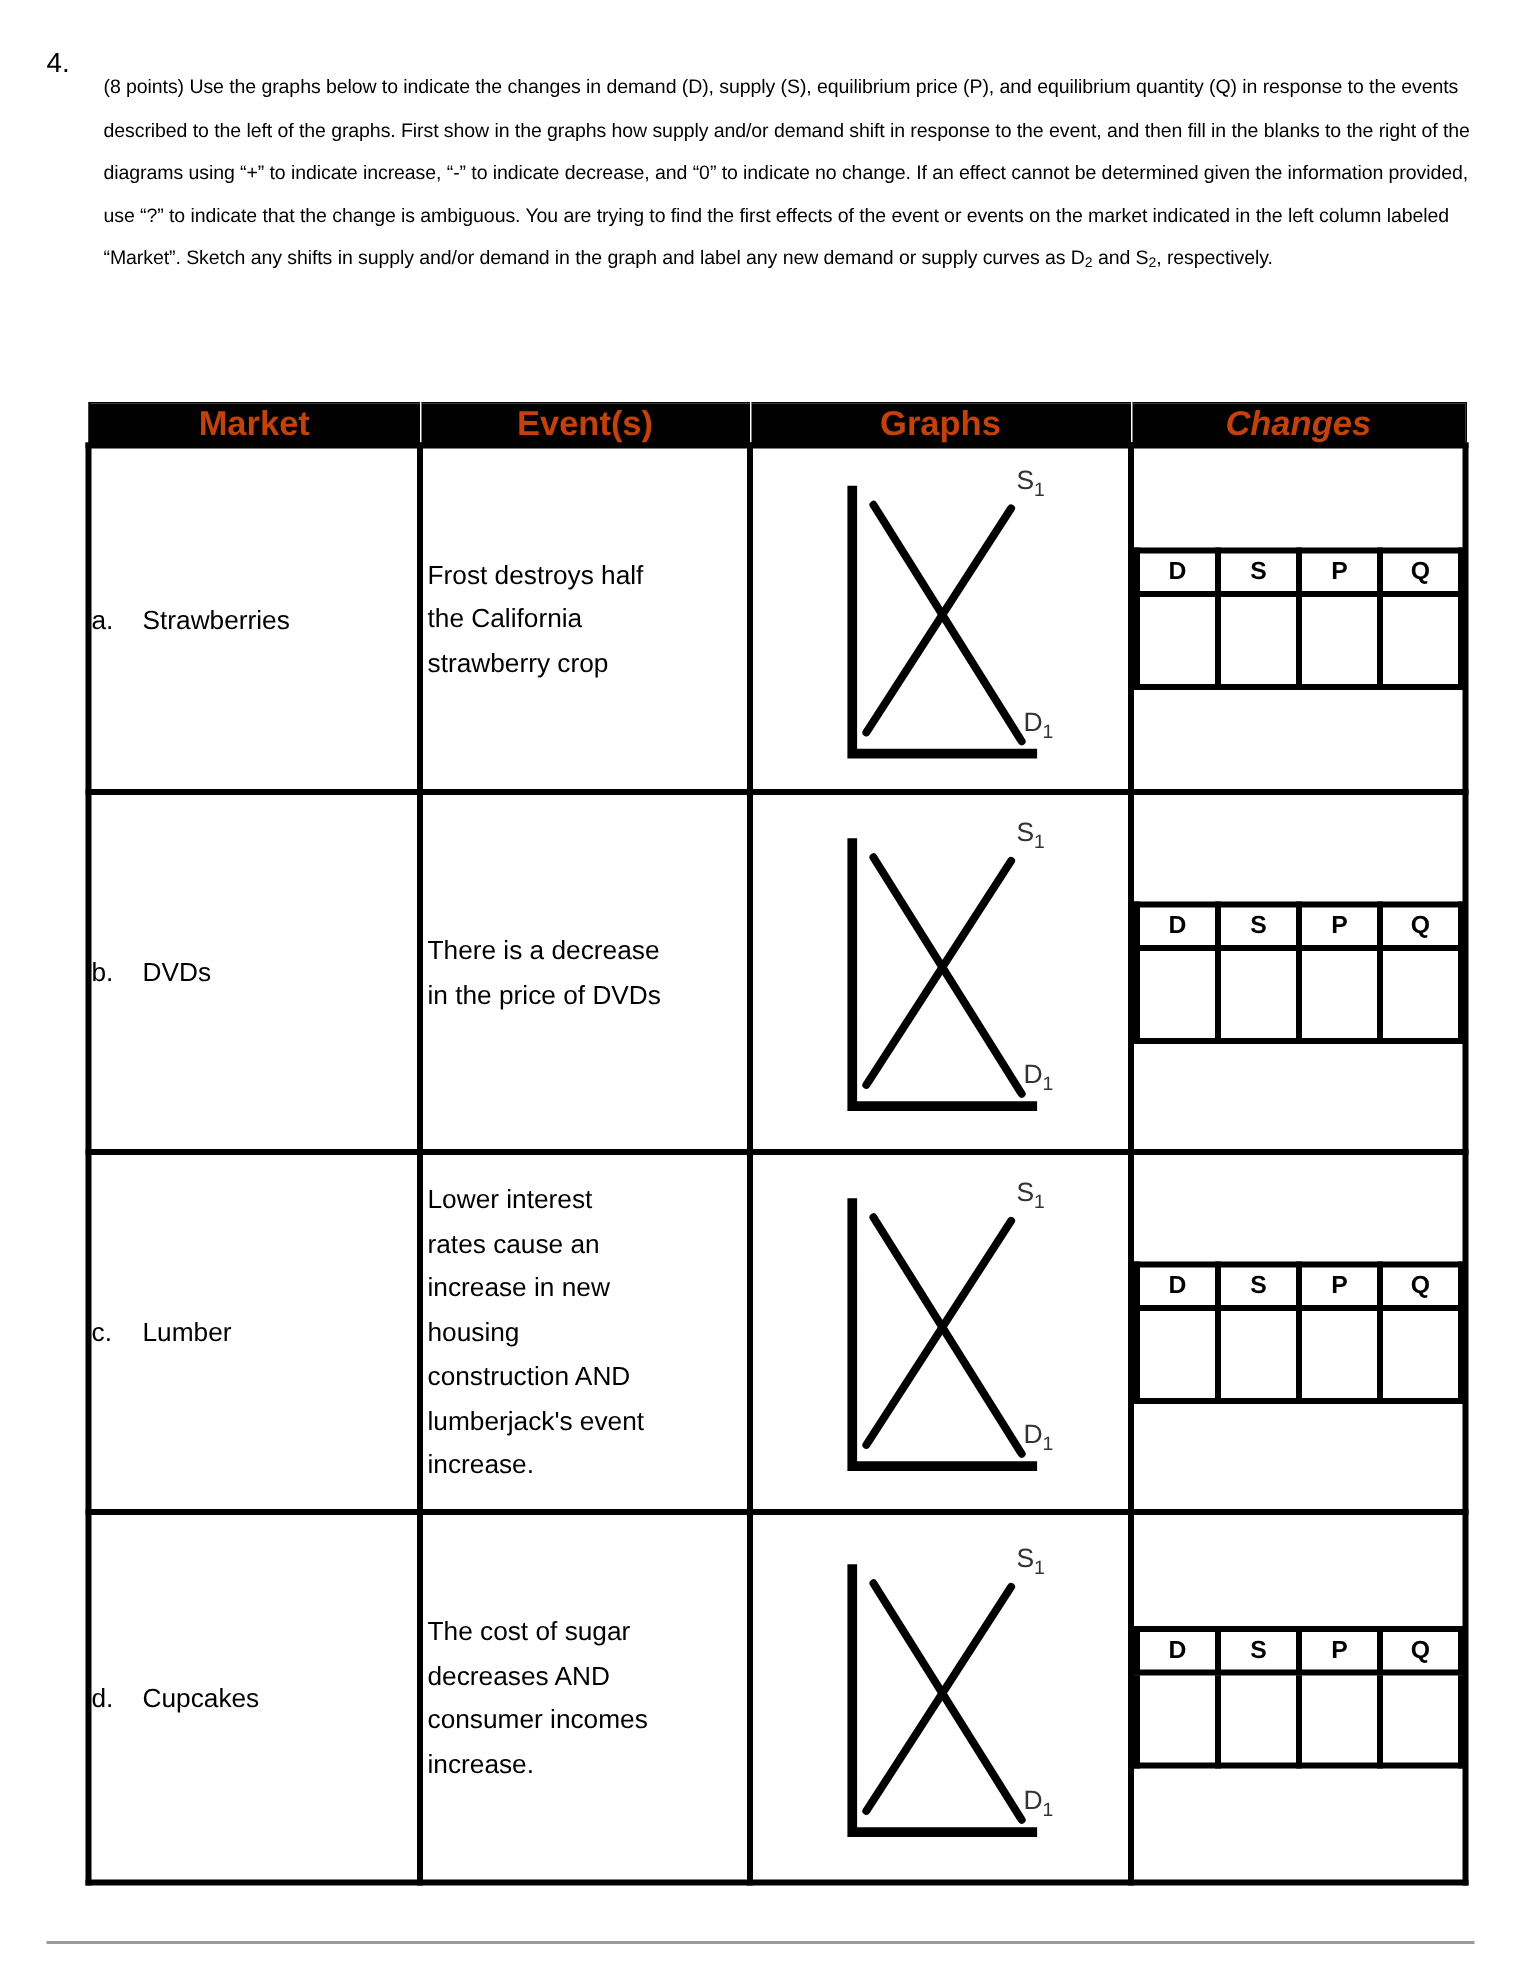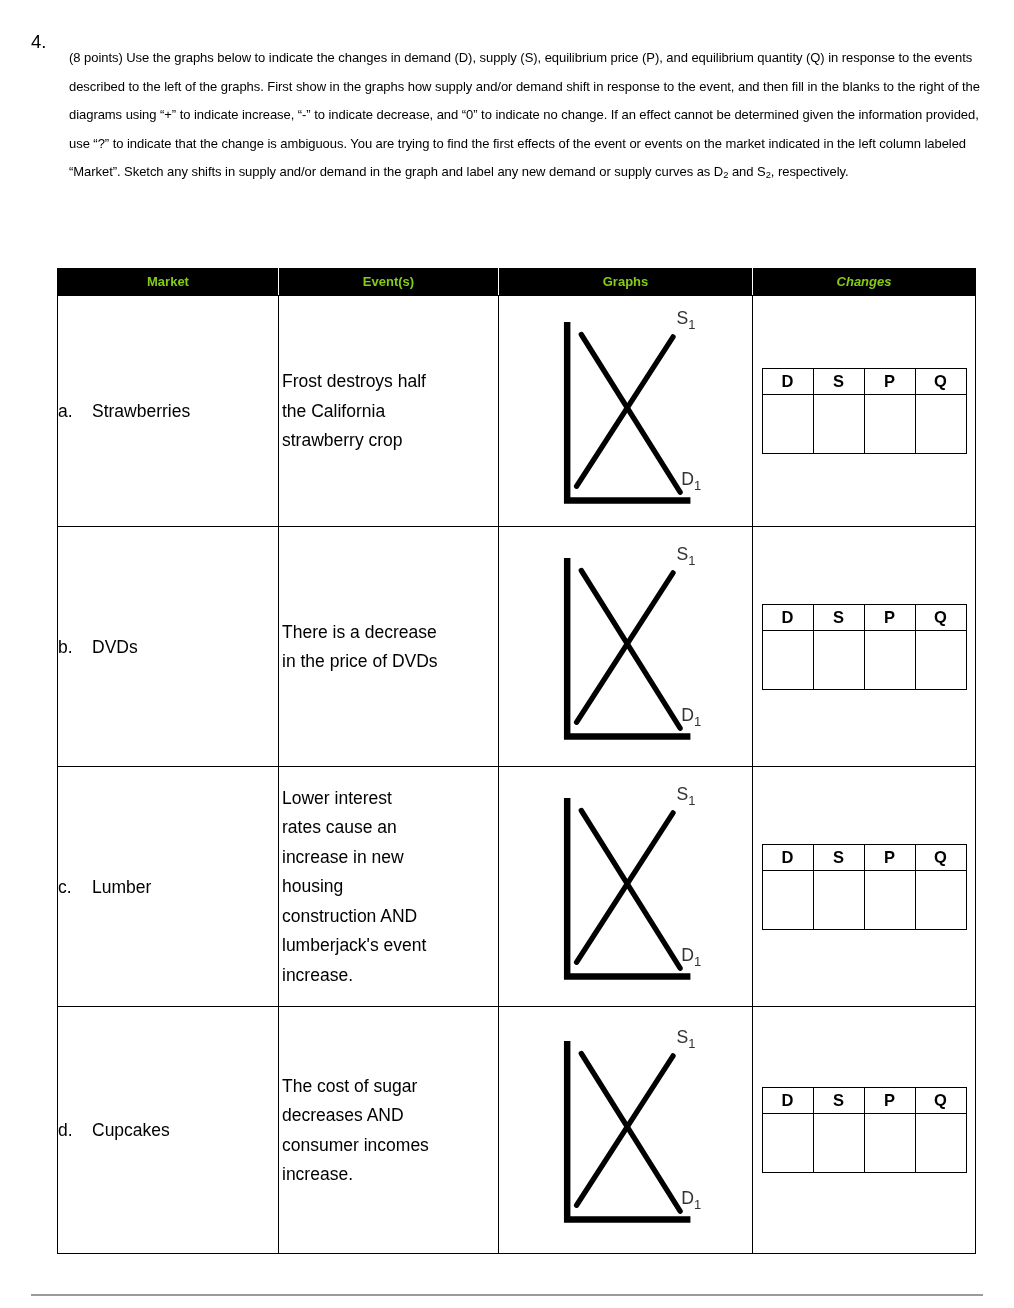--- a/index.html
+++ b/index.html
@@ -44,28 +44,28 @@
   
   #worksheet-table {
     position: absolute;
     left: 57px;
     top: 268px;
     width: 918px;
     border-collapse: collapse;
     table-layout: fixed;
   }
   #worksheet-table td, #worksheet-table th {
-    border: 1px solid #000000;
+    border: 4px solid #000000;
     padding: 0;
     vertical-align: middle;
   }
   #worksheet-table thead th {
     background: #000000;
-    color: #84cc16;
-    font-size: 13px;
+    color: #c2410c;
+    font-size: 23px;
     font-weight: bold;
     height: 26px;
     line-height: 26px;
     text-align: center;
     border: 1px solid #000000;
     border-right: 1px solid #ffffff;
   }
   #worksheet-table thead th:last-child { border-right: 1px solid #000000; font-style: italic; }
 
   .col-market  { width: 221px; }

